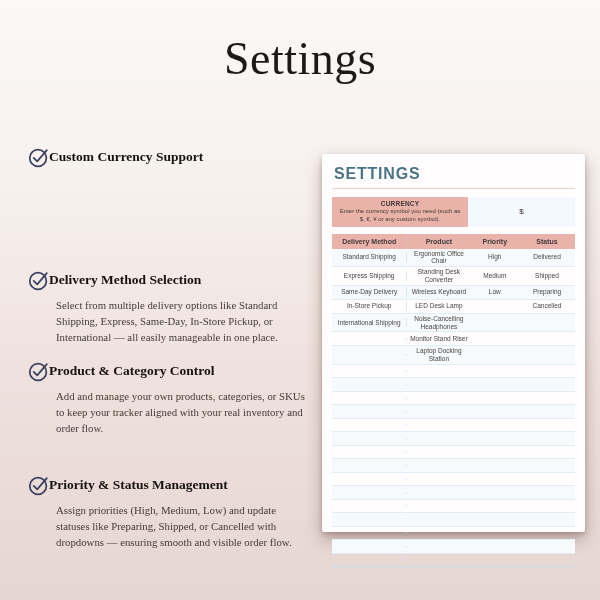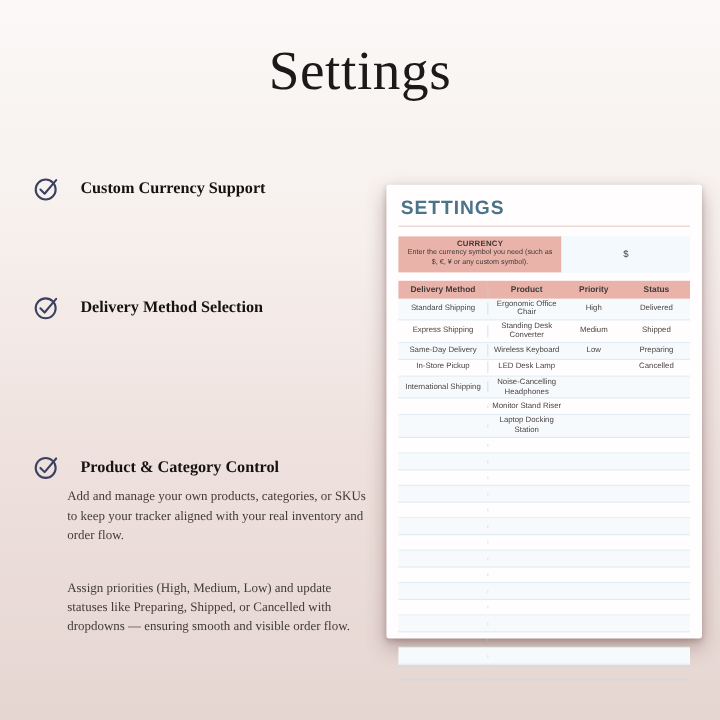--- a/index.html
+++ b/index.html
@@ -9,22 +9,22 @@
     background:linear-gradient(180deg,#fbf8f7 0%,#f7f1ee 30%,#eee0dc 65%,#e5d6d2 100%);
   }
   
   .main-title{
     position:absolute;top:32px;left:0;width:100%;
     text-align:center;font-size:46px;font-weight:500;color:#1b1a19;
     letter-spacing:.5px;
   }
   
   .feature{position:absolute;left:28px;width:288px;}
-  .f0{top:148px}.f1{top:247px}.f2{top:380px}.f3{top:476px}
-  .feature-head{display:flex;align-items:flex-start;gap:18px;text-align:center;}
+  .f0{top:148px}.f1{top:271px}.f2{top:362px}.f3{top:476px}
+  .feature-head{display:flex;align-items:flex-start;gap:0;text-align:center;}
   .check-icon{width:21px;height:21px;flex:0 0 21px;margin-top:-1px;}
   .feature-title{font-size:13.5px;font-weight:bold;color:#16120f;line-height:1.3;}
   .feature-desc{
     margin:6px 0 0 28px;width:252px;
     font-size:10.8px;line-height:1.5;color:#433b37;
   }
   
   .card{
     position:absolute;left:322px;top:154px;width:263px;height:378px;
     background:#fffdfd;border-radius:2px;box-sizing:border-box;
@@ -84,36 +84,46 @@
 <div class="feature f1">
   <div class="feature-head">
     <span class="check-icon">
       <svg viewBox="0 0 24 24" width="21" height="21" fill="none" stroke="#3b4160" stroke-width="2" stroke-linecap="round" stroke-linejoin="round">
           <circle cx="11.5" cy="12.5" r="9.5"></circle>
           <path d="M6.5 12.5 L10.5 16.5 L21.5 3.5"></path>
         </svg>
     </span>
     <span class="feature-title">Delivery Method Selection</span>
   </div>
+  <div class="feature-desc">Select from multiple delivery options like Standard Shipping, Express, Same-Day, In-Store Pickup, or International — all easily manageable in one place.</div>
 </div>
 
 <div class="feature f2">
   <div class="feature-head">
     <span class="check-icon">
       <svg viewBox="0 0 24 24" width="21" height="21" fill="none" stroke="#3b4160" stroke-width="2" stroke-linecap="round" stroke-linejoin="round">
           <circle cx="11.5" cy="12.5" r="9.5"></circle>
           <path d="M6.5 12.5 L10.5 16.5 L21.5 3.5"></path>
         </svg>
     </span>
     <span class="feature-title">Product &amp; Category Control</span>
   </div>
   <div class="feature-desc">Add and manage your own products, categories, or SKUs to keep your tracker aligned with your real inventory and order flow.</div>
 </div>
 
 <div class="feature f3">
+  <div class="feature-head">
+    <span class="check-icon">
+      <svg viewBox="0 0 24 24" width="21" height="21" fill="none" stroke="#3b4160" stroke-width="2" stroke-linecap="round" stroke-linejoin="round">
+          <circle cx="11.5" cy="12.5" r="9.5"></circle>
+          <path d="M6.5 12.5 L10.5 16.5 L21.5 3.5"></path>
+        </svg>
+    </span>
+    <span class="feature-title">Priority &amp; Status Management</span>
+  </div>
   <div class="feature-desc">Assign priorities (High, Medium, Low) and update statuses like Preparing, Shipped, or Cancelled with dropdowns — ensuring smooth and visible order flow.</div>
 </div>
 
 <div class="card">
   <div class="card-title">SETTINGS</div>
 
   <div class="currency-row">
     <div class="currency-label-box">
       <div class="currency-name">CURRENCY</div>
       <div class="currency-desc">Enter the currency symbol you need (such as $, €, ¥ or any custom symbol).</div>

